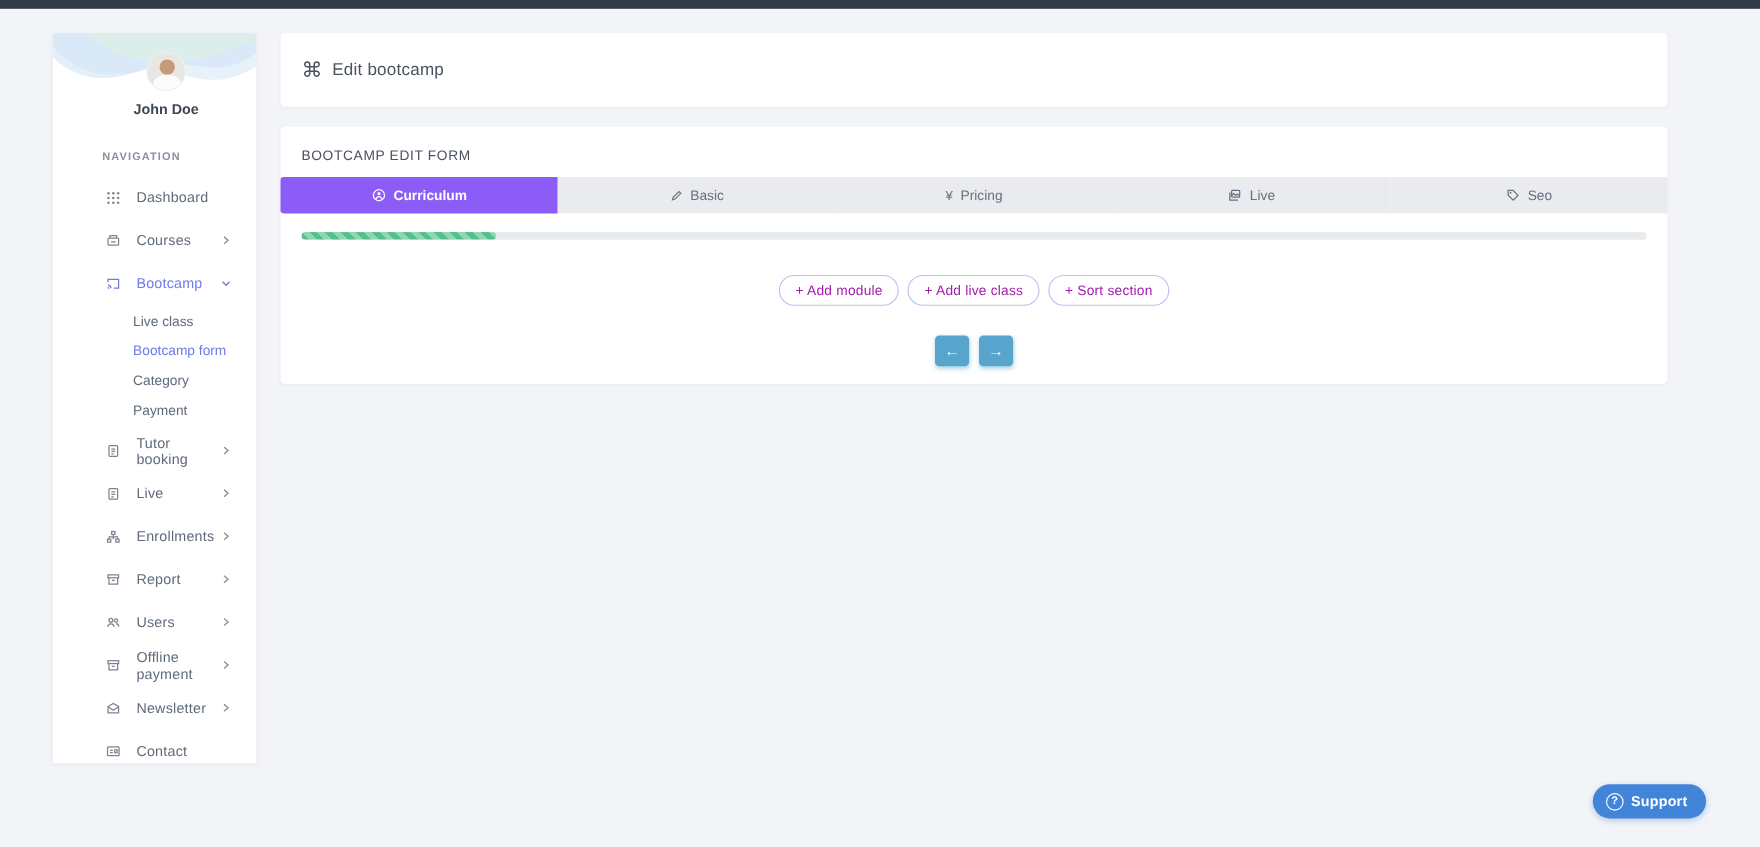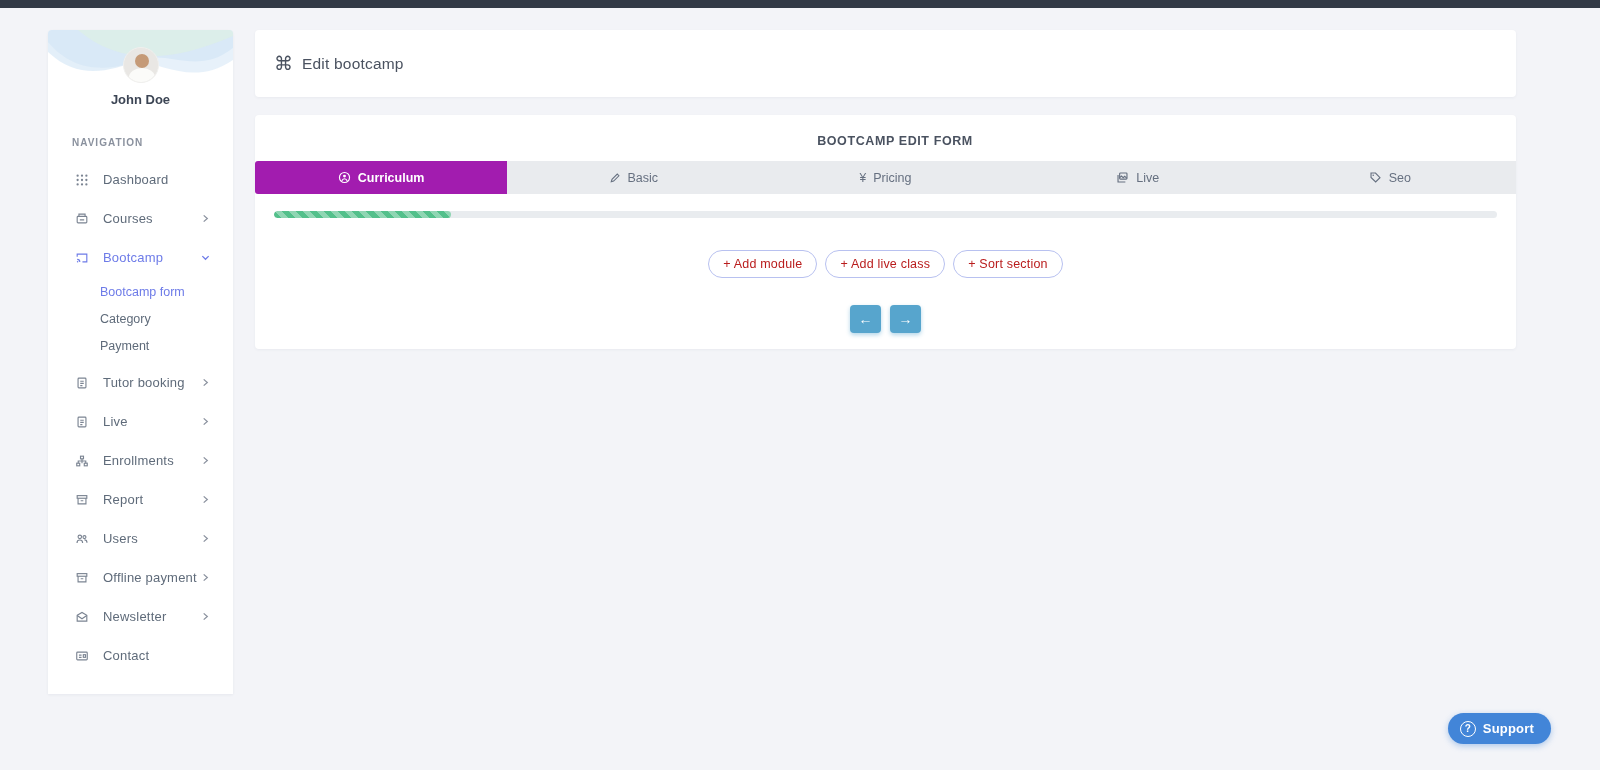--- a/index.html
+++ b/index.html
@@ -4,21 +4,21 @@
 <style>
   * { margin:0; padding:0; box-sizing:border-box; }
   html,body { width:1600px; height:770px; overflow:hidden;
     font-family:"Liberation Sans", sans-serif; background:#f3f4f8; }
 
   .topbar { position:absolute; left:0; top:0; width:1600px; height:8px; background:#323a46; }
 
   
   .sidebar { position:absolute; left:48px; top:30px; width:185px; height:664px;
     background:#ffffff; border-radius:4px 4px 0 0; box-shadow:0 1px 3px rgba(40,50,80,.06);
-    overflow:hidden; }
+    overflow:hidden;padding-left:21px; }
   .wave-wrap { position:absolute; left:0; top:0; width:185px; height:70px; pointer-events:none; }
   .avatar { position:relative; margin:17px auto 0; width:36px; height:36px; border-radius:50%;
     background:#e9e7e4; overflow:hidden; border:1px solid #f0f0ee; }
   .avatar .head { position:absolute; left:11px; top:6px; width:14px; height:14px; border-radius:50%; background:#c59a77; }
   .avatar .body { position:absolute; left:5px; top:20px; width:26px; height:18px; border-radius:50% 50% 0 0; background:#fbfbf9; }
   .user-name { margin-top:9px; text-align:center; font-size:13px; font-weight:700; color:#3c4554; }
   .nav-caption { margin:30px 0 0 24px; font-size:10px; font-weight:700; letter-spacing:1px; color:#8a919e; }
   .nav-list { margin-top:12px; }
   .nav-item { display:flex; align-items:center; height:39px; padding:0 22px 0 27px;
     font-size:13px; color:#5f6b7a; cursor:pointer; }
@@ -33,35 +33,35 @@
 
   
   .header-card { position:absolute; left:255px; top:30px; width:1261px; height:67px;
     background:#fff; border-radius:4px; box-shadow:0 1px 3px rgba(40,50,80,.05);
     display:flex; align-items:center; padding-left:19px; }
   .header-card .cmd { font-size:19px; color:#4a5260; margin-right:9px; }
   .header-card .title { font-size:15.5px; font-weight:400; color:#4a5260; letter-spacing:.2px; }
 
   .form-card { position:absolute; left:255px; top:115px; width:1261px; height:234px;
     background:#fff; border-radius:4px; box-shadow:0 1px 3px rgba(40,50,80,.05); }
-  .form-title { padding:19px 0 0 19px; font-size:12.5px; font-weight:700; letter-spacing:.6px; color:#4a5260;text-align:center; }
+  .form-title { padding:19px 0 0 19px; font-size:12.5px; font-weight:400; letter-spacing:.6px; color:#4a5260; }
 
   .tabs { display:flex; margin-top:13px; height:33px; }
   .tab { flex:1; display:flex; align-items:center; justify-content:center; gap:7px;
     background:#e9ebee; color:#667080; font-size:12.5px; cursor:pointer; }
   .tab .tab-ic { display:flex; align-items:center; }
-  .tab.active { background:#a21caf; color:#ffffff; font-weight:700; border-radius:3px 0 0 3px; }
+  .tab.active { background:#8b5cf6; color:#ffffff; font-weight:700; border-radius:3px 0 0 3px; }
   .tab .glyph { font-size:12px; line-height:1; }
 
   .progress-track { margin:17px 19px 0; height:7px; background:#e9ecef; border-radius:4px; overflow:hidden; }
   .progress-fill { height:100%; border-radius:4px; background:#53c08b;
     background-image:repeating-linear-gradient(45deg, rgba(255,255,255,.0) 0 5px, rgba(255,255,255,.35) 5px 10px); }
 
   .actions { display:flex; justify-content:center; gap:8px; margin-top:32px; }
-  .pill-btn { background:#fff; border:1px solid #b8c1f0; color:#b91c1c; font-size:12.5px;
+  .pill-btn { background:#fff; border:1px solid #b8c1f0; color:#a21caf; font-size:12.5px;
     font-family:inherit; border-radius:15px; padding:6px 14px; cursor:pointer; letter-spacing:.2px; }
 
   .wizard-nav { display:flex; justify-content:center; gap:9px; margin-top:27px; }
   .arrow-btn { width:31px; height:28px; background:#57a5cd; border:none; border-radius:4px;
     color:#fff; font-size:14px; font-weight:700; cursor:pointer; box-shadow:0 2px 4px rgba(87,165,205,.45);
     display:flex; align-items:center; justify-content:center; font-family:inherit; }
 
   .support-btn { position:absolute; right:49px; bottom:26px; height:31px; background:#4285d8;
     border:none; border-radius:16px; color:#fff; display:flex; align-items:center; gap:7px;
     padding:0 17px 0 12px; cursor:pointer; font-family:inherit; box-shadow:0 2px 6px rgba(66,133,216,.4); }
@@ -133,20 +133,21 @@
       </span>
       <span class="nav-label">Bootcamp</span>
       <span class="chev">
         <svg class="ic" width="9" height="9" viewBox="0 0 10 10" fill="none" stroke="currentColor" stroke-width="1.4">
             <path d="M1.5 3.5 L5 7 L8.5 3.5"></path>
           </svg>
       </span>
     </div>
 
     <div class="nav-subwrap">
+      <div class="nav-sub"><span>Live class</span></div>
       <div class="nav-sub active"><span>Bootcamp form</span></div>
       <div class="nav-sub"><span>Category</span></div>
       <div class="nav-sub"><span>Payment</span></div>
     </div>
 
     <div class="nav-item">
       <span class="nav-ic">
         <svg class="ic" width="14" height="14" viewBox="0 0 16 16" fill="none" stroke="currentColor" stroke-width="1.3">
             <rect x="3.5" y="2.5" width="9" height="11" rx="1"></rect>
             <path d="M6 6h4M6 8.5h4M6 11h2.5"></path>

